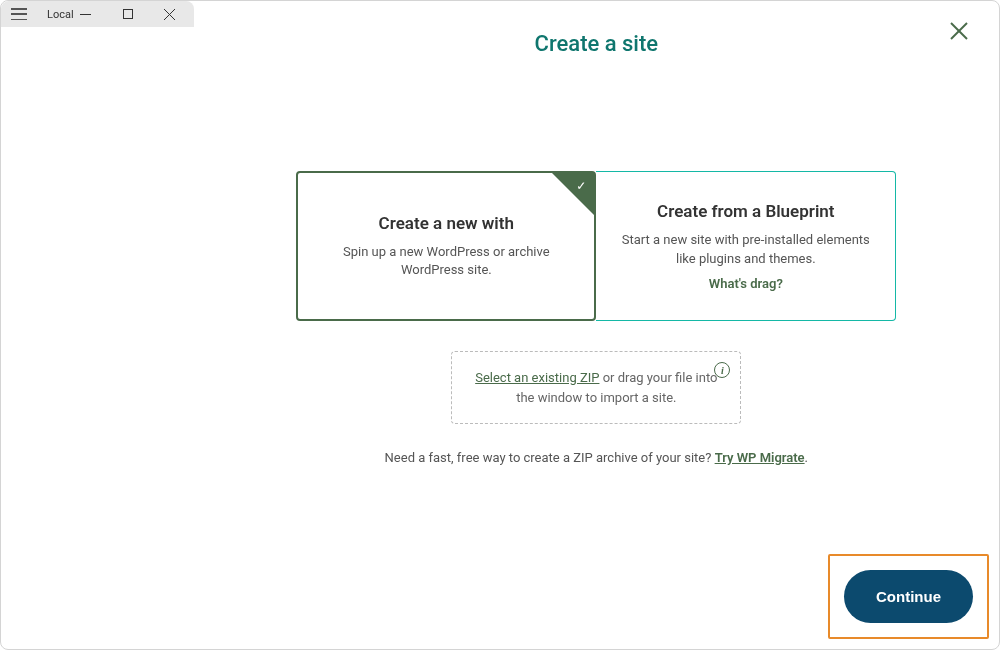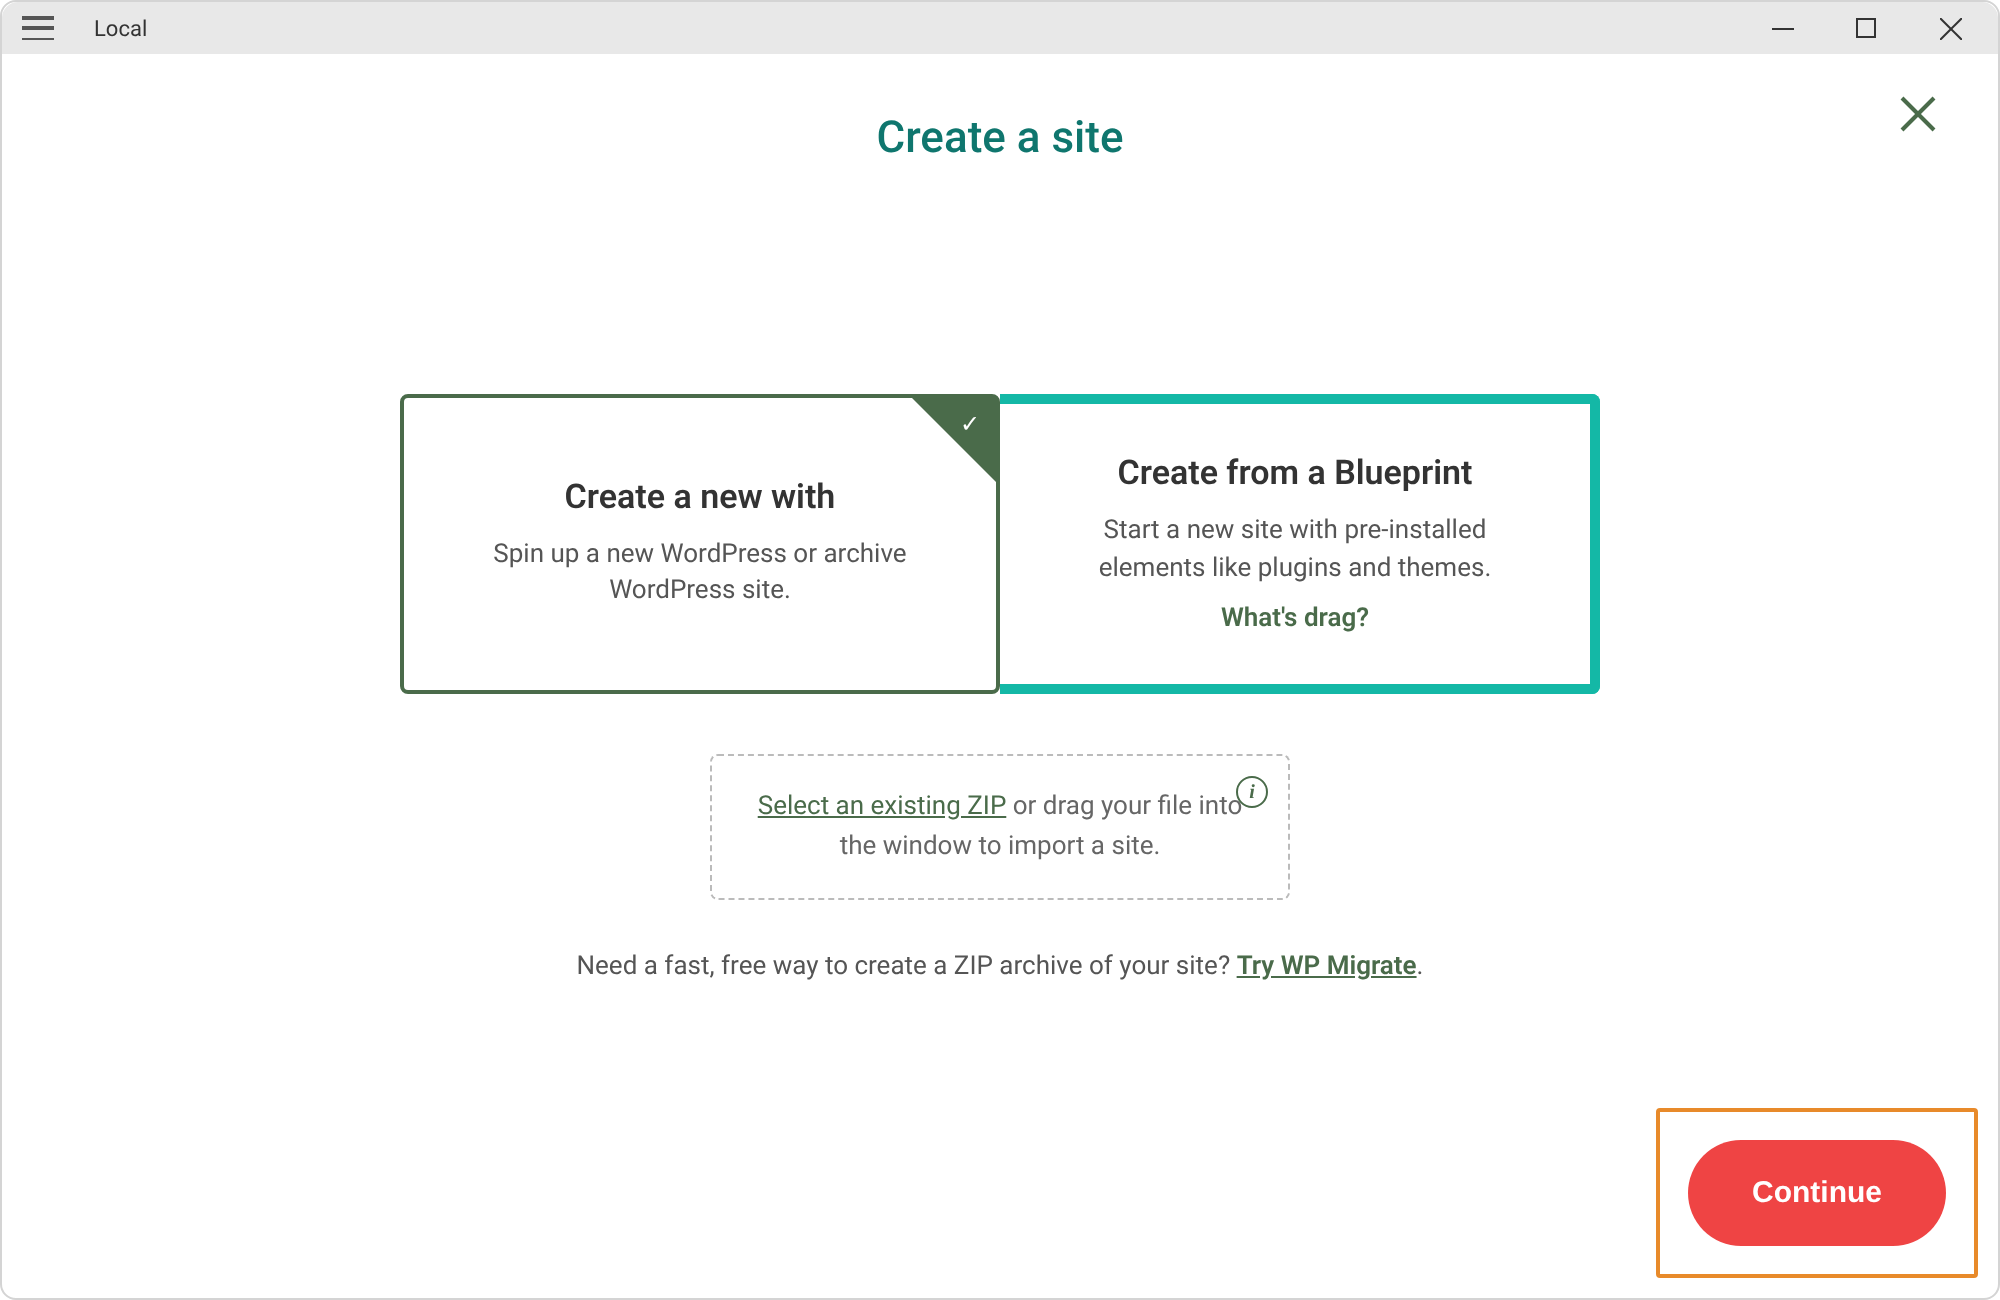--- a/index.html
+++ b/index.html
@@ -9,21 +9,21 @@
       width: 1000px;
       height: 650px;
       overflow: hidden;
     }
     .window {
       width: 1000px;
       height: 650px;
       border: 1px solid #d4d4d4;
       border-radius: 8px;
       display: flex;
-      flex-direction: column;
+      flex-direction: row;
       position: relative;
       background: #fff;
     }
     .titlebar {
       height: 26px;
       background: #e8e8e8;
       border-radius: 8px 8px 0 0;
       display: flex;
       align-items: center;
       justify-content: space-between;
@@ -87,21 +87,21 @@
     }
     .options-row {
       display: flex;
       justify-content: center;
       margin-top: 115px;
       gap: 0;
     }
     .option-card {
       width: 300px;
       height: 150px;
-      border: 5px solid #14b8a6;
+      border: 1px solid #14b8a6;
       display: flex;
       flex-direction: column;
       align-items: center;
       justify-content: center;
       padding: 0 24px;
       text-align: center;
       cursor: pointer;
       position: relative;
       background: #fff;
     }
@@ -194,21 +194,21 @@
     }
     .continue-wrap {
       position: absolute;
       bottom: 10px;
       right: 10px;
       border: 2px solid #e88a2a;
       padding: 14px;
       border-radius: 2px;
     }
     .continue-btn {
-      background: #ef4444;
+      background: #0c4a6e;
       color: #fff;
       border: none;
       border-radius: 30px;
       padding: 18px 32px;
       font-size: 15px;
       font-weight: 600;
       cursor: pointer;
     }
   </style>
 </head>

